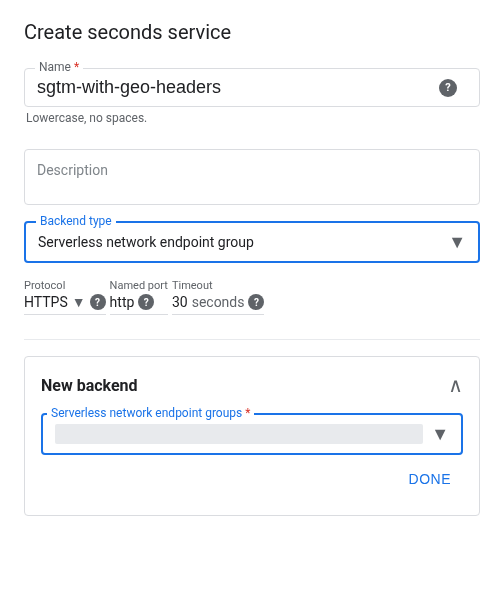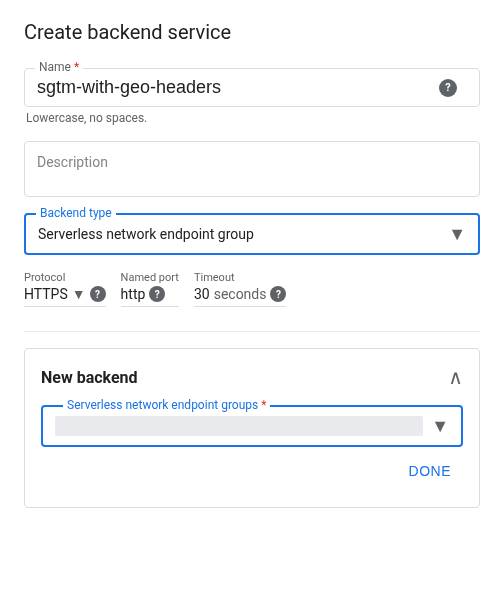--- a/index.html
+++ b/index.html
@@ -14,21 +14,21 @@
     .page {
       padding: 20px 24px;
     }
     .page-title {
       font-size: 20px;
       font-weight: 400;
       color: #202124;
       margin-bottom: 24px;
     }
     .form-section {
-      margin-bottom: 16px;
+      margin-bottom: 24px;
     }
     .field-group {
       border: 1px solid #dadce0;
       border-radius: 4px;
       padding: 8px 12px;
       position: relative;
       margin-bottom: 4px;
     }
     .field-label {
       position: absolute;
@@ -114,21 +114,21 @@
       color: #202124;
     }
     .dropdown-arrow {
       color: #5f6368;
       font-size: 18px;
       cursor: pointer;
     }
     .protocol-row {
       display: flex;
       align-items: flex-start;
-      gap: 15px;
+      gap: 4px;
       margin-bottom: 24px;
     }
     .protocol-group {
       display: flex;
       flex-direction: column;
     }
     .protocol-label-small {
       font-size: 11px;
       color: #5f6368;
       margin-bottom: 2px;
@@ -247,21 +247,21 @@
     }
     .serverless-group {
       border: 2px solid #1a73e8;
       border-radius: 4px;
       padding: 8px 12px;
       position: relative;
     }
     .serverless-label {
       position: absolute;
       top: -9px;
-      left: 20px;
+      left: 4px;
       background: #fff;
       padding: 0 4px;
       font-size: 12px;
       color: #1a73e8;
     }
     .serverless-label .required {
       color: #d93025;
     }
     .serverless-select-row {
       display: flex;
@@ -306,21 +306,21 @@
     .divider {
       border: none;
       border-top: 1px solid #e8eaed;
       margin: 0 0 16px 0;
     }
   </style>
 </head>
 <body>
 
 <div class="page">
-  <div class="page-title">Create backend service</div>
+  <div class="page-title">Create seconds service</div>
 
   <div class="form-section">
     <div class="field-group">
       <span class="field-label">
         <span>Name</span>
         <span class="required">*</span>
       </span>
       <div style="display:flex;align-items:center;position:relative;">
         <input class="field-input" type="text" style="padding-right: 28px;" value="sgtm-with-geo-headers">
         <span class="help-icon">?</span>

